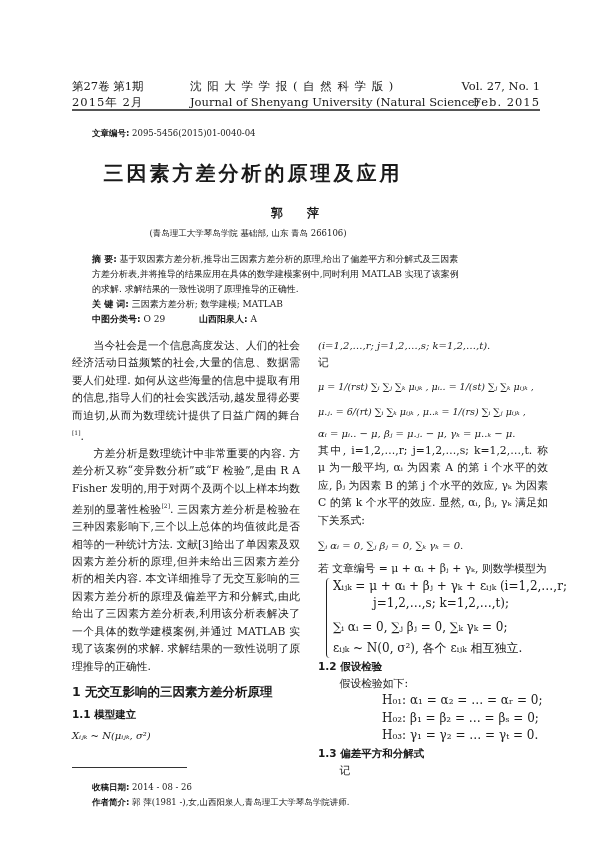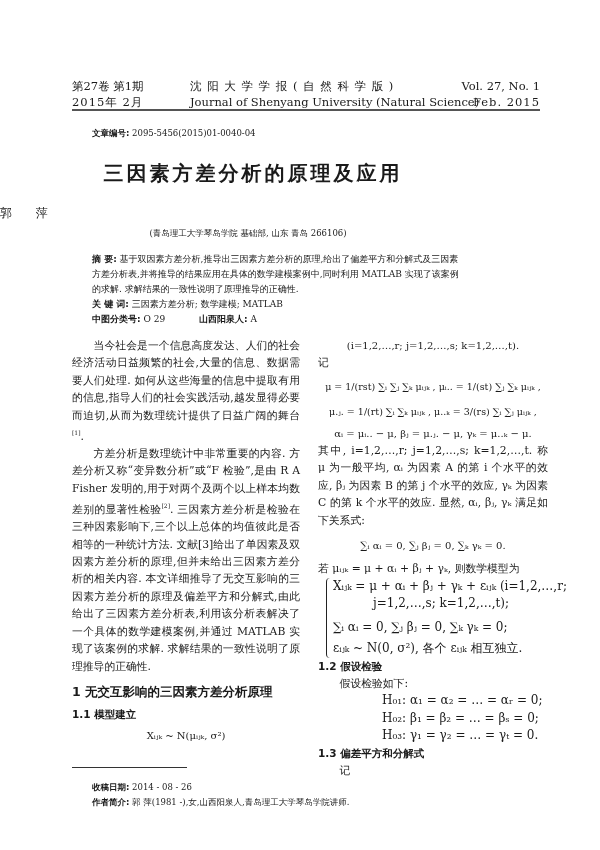--- a/index.html
+++ b/index.html
@@ -5,31 +5,31 @@
   html,body{margin:0;padding:0;background:#fff;}
   body{width:600px;height:850px;position:relative;overflow:hidden;
        font-family:"DejaVu Serif","Liberation Serif",serif;color:#1a1a1a;}
   .abs{position:absolute;}
   .hdr{font-size:11.5px;line-height:16px;white-space:nowrap;}
   .hdr-rule{left:72px;width:468px;top:109px;height:2px;background:#555;}
   .artno{left:92px;top:128px;font-size:8.5px;}
   .artno b{font-family:"DejaVu Sans","Liberation Sans",sans-serif;font-weight:bold;}
   .title{left:0;width:506px;top:160px;text-align:center;font-family:"DejaVu Sans","Liberation Sans",sans-serif;
          font-weight:bold;font-size:20px;letter-spacing:3px;}
-  .author{left:0;width:600px;top:205px;text-align:left;font-size:12px;letter-spacing:10px;font-weight:normal;}
+  .author{left:0;width:600px;top:205px;text-align:center;font-size:12px;letter-spacing:10px;font-weight:bold;}
   .affil{left:0;width:496px;top:228px;text-align:center;font-size:8.5px;}
   .abstract{left:92px;width:368px;top:252px;font-size:9px;line-height:15px;}
   .abstract b{font-family:"DejaVu Sans","Liberation Sans",sans-serif;font-weight:bold;}
   .col{font-size:10.8px;line-height:17.4px;}
   .colL{left:72px;width:228px;}
   .colR{left:318px;width:230px;}
   .p{text-indent:2em;margin:0;text-align:justify;}
   .sec{font-family:"DejaVu Sans","Liberation Sans",sans-serif;font-weight:bold;font-size:12.5px;}
   .sub{font-family:"DejaVu Sans","Liberation Sans",sans-serif;font-weight:bold;font-size:10.5px;}
-  .math{font-size:10px;text-align:center;white-space:nowrap;}
+  .math{font-style:italic;font-size:10px;white-space:nowrap;}
   .math-l{font-size:12px;white-space:nowrap;}
   .foot-rule{left:72px;width:115px;top:767px;height:1px;background:#333;}
   .foot{left:92px;font-size:8.5px;line-height:14px;}
   .foot b{font-family:"DejaVu Sans","Liberation Sans",sans-serif;font-weight:bold;}
   .brace{border-left:1.2px solid #222;border-radius:4px 0 0 4px;}
   sup{font-size:6px;}
 </style>
 </head>
 <body>
 
@@ -73,25 +73,25 @@
   <p class="p"><span>方差分析是数理统计中非常重要的内容. 方差分析又称“变异数分析”或“F 检验”,是由 R A Fisher 发明的,用于对两个及两个以上样本均数差别的显著性检验</span><sup>[2]</sup><span>. 三因素方差分析是检验在三种因素影响下,三个以上总体的均值彼此是否相等的一种统计方法. 文献[3]给出了单因素及双因素方差分析的原理,但并未给出三因素方差分析的相关内容. 本文详细推导了无交互影响的三因素方差分析的原理及偏差平方和分解式,由此给出了三因素方差分析表,利用该分析表解决了一个具体的数学建模案例,并通过 MATLAB 实现了该案例的求解. 求解结果的一致性说明了原理推导的正确性.</span></p>
   <div class="sec" style="margin-top:8px;margin-bottom:6px;">1   无交互影响的三因素方差分析原理</div>
   <div class="sub" style="margin-bottom:2px;">1.1   模型建立</div>
   <div class="math" style="margin-top:3px;">Xᵢⱼₖ ~ N(μᵢⱼₖ, σ²)</div>
 </div>
 
 <div class="abs col colR" style="top:337px;">
   <div class="math">(i=1,2,…,r; j=1,2,…,s; k=1,2,…,t).</div>
   <div>记</div>
   <div class="math" style="margin-top:6px;font-size:9.5px;">μ = 1/(rst) ∑ᵢ ∑ⱼ ∑ₖ μᵢⱼₖ , μᵢ.. = 1/(st) ∑ⱼ ∑ₖ μᵢⱼₖ ,</div>
-  <div class="math" style="margin-top:8px;font-size:9.5px;">μ.ⱼ. = 1/(rt) ∑ᵢ ∑ₖ μᵢⱼₖ , μ..ₖ = 3/(rs) ∑ᵢ ∑ⱼ μᵢⱼₖ ,</div>
+  <div class="math" style="margin-top:8px;font-size:9.5px;">μ.ⱼ. = 6/(rt) ∑ᵢ ∑ₖ μᵢⱼₖ , μ..ₖ = 1/(rs) ∑ᵢ ∑ⱼ μᵢⱼₖ ,</div>
   <div class="math" style="margin-top:4px;">αᵢ = μᵢ.. − μ, βⱼ = μ.ⱼ. − μ, γₖ = μ..ₖ − μ.</div>
   <p class="p" style="text-indent:0;">其中, i=1,2,…,r; j=1,2,…,s; k=1,2,…,t. 称 μ 为一般平均, αᵢ 为因素 A 的第 i 个水平的效应, βⱼ 为因素 B 的第 j 个水平的效应, γₖ 为因素 C 的第 k 个水平的效应. 显然, αᵢ, βⱼ, γₖ 满足如下关系式:</p>
   <div class="math" style="margin-top:8px;margin-bottom:6px;">∑ᵢ αᵢ = 0,  ∑ⱼ βⱼ = 0,  ∑ₖ γₖ = 0.</div>
-  <div>若 μᵢⱼₖ = μ + αᵢ + βⱼ + γₖ, 则数学模型为</div>
+  <div>若 文章编号 = μ + αᵢ + βⱼ + γₖ, 则数学模型为</div>
   <div class="brace" style="margin-left:8px;padding-left:6px;">
     <div class="math-l">Xᵢⱼₖ = μ + αᵢ + βⱼ + γₖ + εᵢⱼₖ (i=1,2,…,r;</div>
     <div class="math-l" style="padding-left:40px;">j=1,2,…,s; k=1,2,…,t);</div>
     <div class="math-l" style="margin-top:6px;">∑ᵢ αᵢ = 0, ∑ⱼ βⱼ = 0, ∑ₖ γₖ = 0;</div>
     <div class="math-l" style="margin-top:4px;">εᵢⱼₖ ~ N(0, σ²),     各个 εᵢⱼₖ 相互独立.</div>
   </div>
   <div class="sub" style="margin-top:0;">1.2   假设检验</div>
   <div style="padding-left:2em;">假设检验如下:</div>
   <div class="math-l" style="padding-left:64px;">H₀₁: α₁ = α₂ = … = αᵣ = 0;</div>
   <div class="math-l" style="padding-left:64px;">H₀₂: β₁ = β₂ = … = βₛ = 0;</div>

